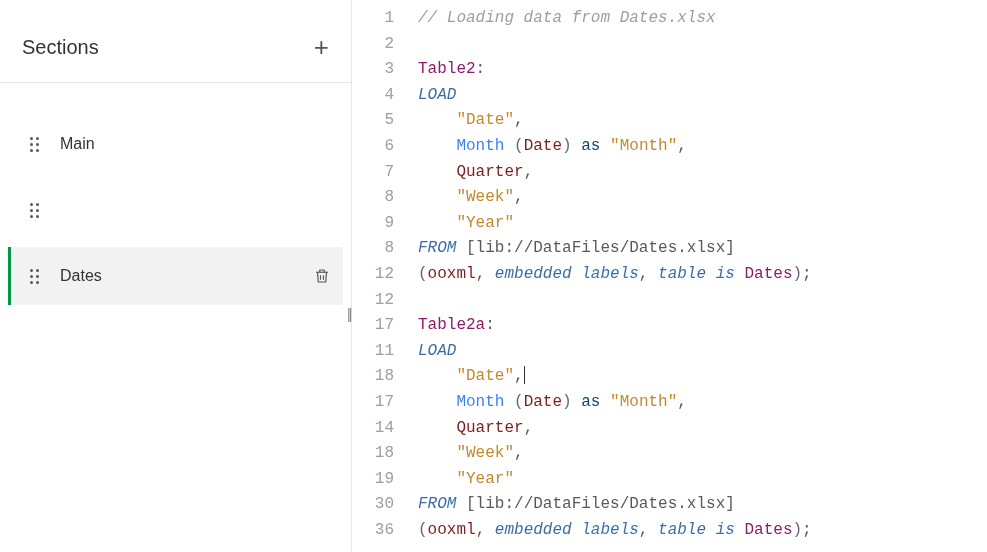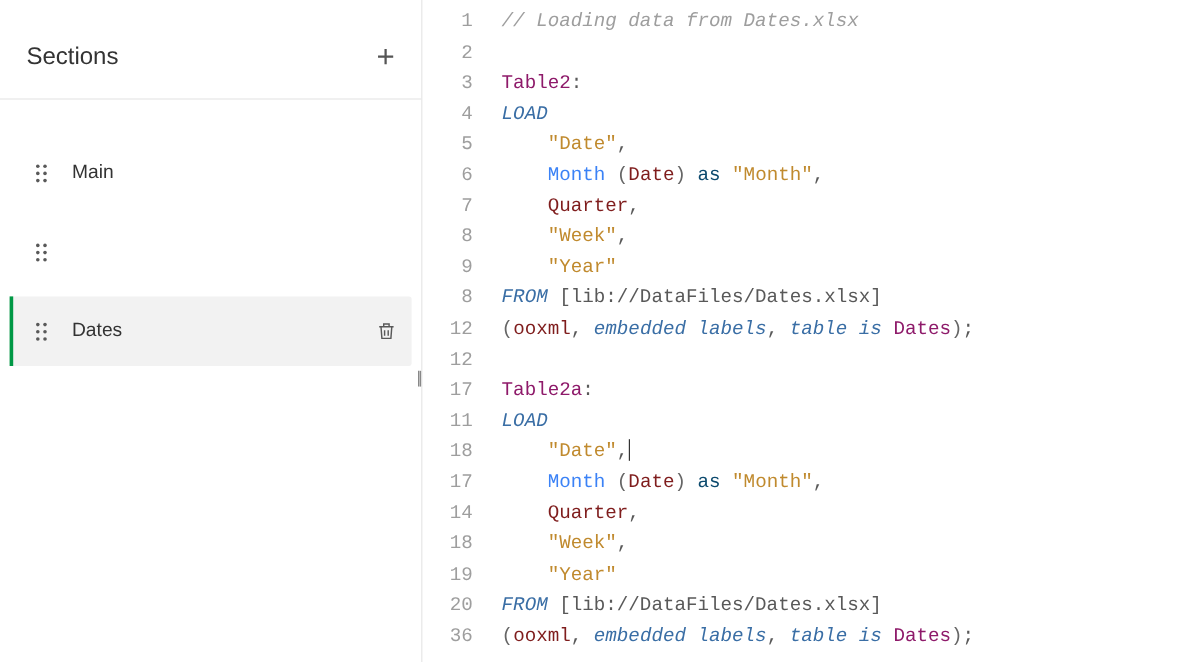--- a/index.html
+++ b/index.html
@@ -244,17 +244,17 @@
       <div>8</div>
       <div>12</div>
       <div>12</div>
       <div>17</div>
       <div>11</div>
       <div>18</div>
       <div>17</div>
       <div>14</div>
       <div>18</div>
       <div>19</div>
-      <div>20</div>
+      <div>30</div>
       <div>36</div>
     </div>
   <div class="code" id="code"><div class="code-line"><span class="tk-comment">// Loading data from Dates.xlsx</span></div><div class="code-line">&nbsp;</div><div class="code-line"><span class="tk-label">Table2</span><span class="tk-plain">:</span></div><div class="code-line"><span class="tk-keyword">LOAD</span></div><div class="code-line"><span class="tk-plain">    </span><span class="tk-string">"Date"</span><span class="tk-plain">,</span></div><div class="code-line"><span class="tk-plain">    </span><span class="tk-func">Month</span><span class="tk-plain"> </span><span class="tk-paren">(</span><span class="tk-id">Date</span><span class="tk-paren">)</span><span class="tk-plain"> </span><span class="tk-as">as</span><span class="tk-plain"> </span><span class="tk-string">"Month"</span><span class="tk-plain">,</span></div><div class="code-line"><span class="tk-plain">    </span><span class="tk-id">Quarter</span><span class="tk-plain">,</span></div><div class="code-line"><span class="tk-plain">    </span><span class="tk-string">"Week"</span><span class="tk-plain">,</span></div><div class="code-line"><span class="tk-plain">    </span><span class="tk-string">"Year"</span></div><div class="code-line"><span class="tk-keyword">FROM</span><span class="tk-plain"> </span><span class="tk-bracket">[lib://DataFiles/Dates.xlsx]</span></div><div class="code-line"><span class="tk-paren">(</span><span class="tk-id">ooxml</span><span class="tk-plain">, </span><span class="tk-keyword">embedded labels</span><span class="tk-plain">, </span><span class="tk-keyword">table is</span><span class="tk-plain"> </span><span class="tk-label">Dates</span><span class="tk-paren">)</span><span class="tk-plain">;</span></div><div class="code-line">&nbsp;</div><div class="code-line"><span class="tk-label">Table2a</span><span class="tk-plain">:</span></div><div class="code-line"><span class="tk-keyword">LOAD</span></div><div class="code-line"><span class="tk-plain">    </span><span class="tk-string">"Date"</span><span class="tk-plain">,</span><span class="cursor-caret"></span></div><div class="code-line"><span class="tk-plain">    </span><span class="tk-func">Month</span><span class="tk-plain"> </span><span class="tk-paren">(</span><span class="tk-id">Date</span><span class="tk-paren">)</span><span class="tk-plain"> </span><span class="tk-as">as</span><span class="tk-plain"> </span><span class="tk-string">"Month"</span><span class="tk-plain">,</span></div><div class="code-line"><span class="tk-plain">    </span><span class="tk-id">Quarter</span><span class="tk-plain">,</span></div><div class="code-line"><span class="tk-plain">    </span><span class="tk-string">"Week"</span><span class="tk-plain">,</span></div><div class="code-line"><span class="tk-plain">    </span><span class="tk-string">"Year"</span></div><div class="code-line"><span class="tk-keyword">FROM</span><span class="tk-plain"> </span><span class="tk-bracket">[lib://DataFiles/Dates.xlsx]</span></div><div class="code-line"><span class="tk-paren">(</span><span class="tk-id">ooxml</span><span class="tk-plain">, </span><span class="tk-keyword">embedded labels</span><span class="tk-plain">, </span><span class="tk-keyword">table is</span><span class="tk-plain"> </span><span class="tk-label">Dates</span><span class="tk-paren">)</span><span class="tk-plain">;</span></div></div>
 </div>
 
 </body></html>

